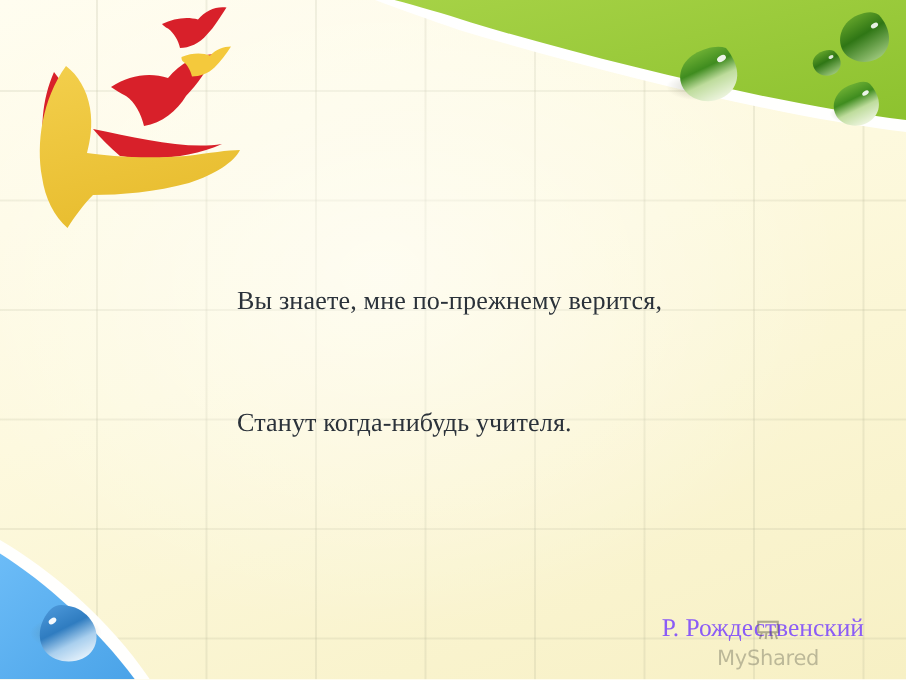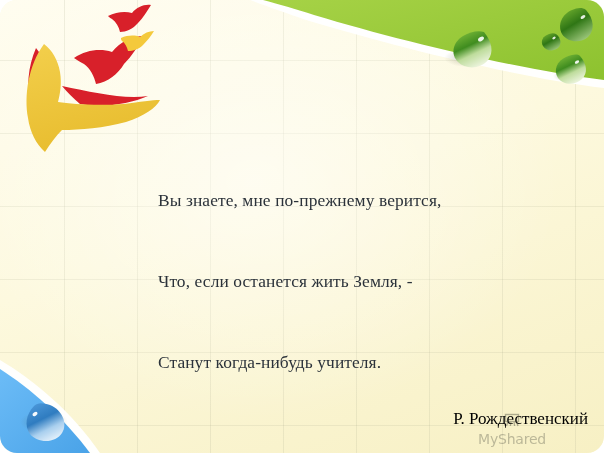--- a/index.html
+++ b/index.html
@@ -8,21 +8,20 @@
     padding: 0;
     background: #ffffff;
   }
   #slide {
     position: relative;
     width: 604px;
     height: 453px;
     overflow: hidden;
     font-family: "Liberation Serif", "DejaVu Serif", serif;
     background: #fdfbe4;
-    border-radius: 17px;
   }
 
   
   .bg-base {
     position: absolute;
     inset: 0;
     background: linear-gradient(160deg, #fffdf0 0%, #fdf9de 45%, #f7f0c4 100%);
   }
   .bg-grid {
     position: absolute;
@@ -57,25 +56,25 @@
     font-size: 17.4px;
     line-height: 27px;
     letter-spacing: 0.1px;
     white-space: pre;
   }
   .poem .stanza { margin: 0 0 19px 0; }
   .poem .line { display: block; white-space: pre; }
 
   .attrib {
     position: absolute;
-    left: 316px;
+    left: 304px;
     top: 408px;
     width: 272px;
     text-align: right;
-    color: #000000;
+    color: #8b5cf6;
     font-size: 17px;
     line-height: 22px;
     white-space: pre;
   }
 
   
   .watermark {
     position: absolute;
     left: 478px;
     top: 412px;
@@ -243,21 +242,20 @@
         <ellipse cx="35" cy="414" rx="2.8" ry="1.8" fill="#ffffff" opacity="0.95" transform="rotate(-35 35 414)"></ellipse>
       </g>
 
     </g>
   </svg>
 
   <div class="poem">
 
     <div class="stanza">
       <span class="line">Вы знаете, мне по-прежнему верится,</span>
-      <span class="line">Что, если останется жить Земля, -</span>
       <span class="line">Станут когда-нибудь учителя.</span>
     </div>
 
     
 
     
 
   </div>
 
   <div class="attrib">Р. Рождественский</div>

